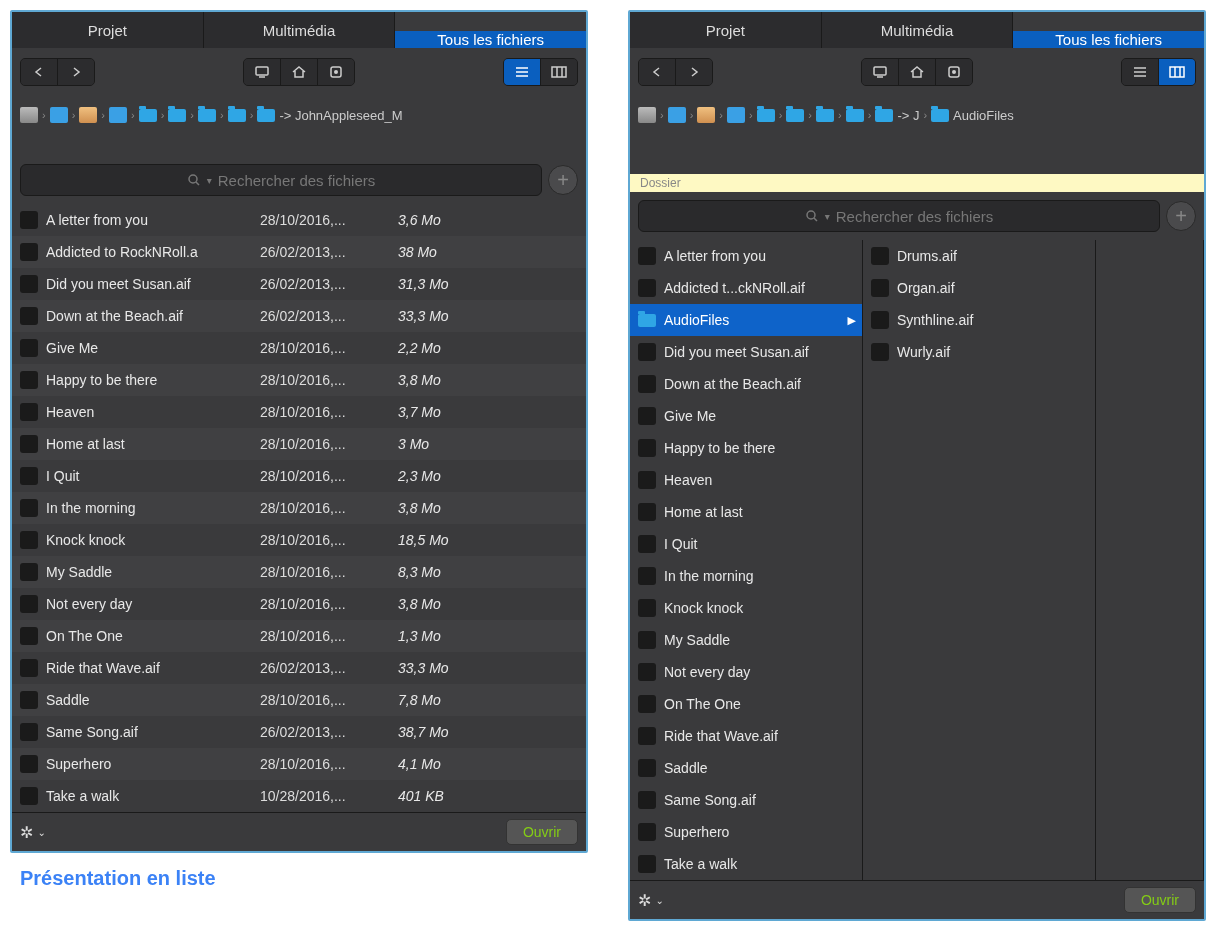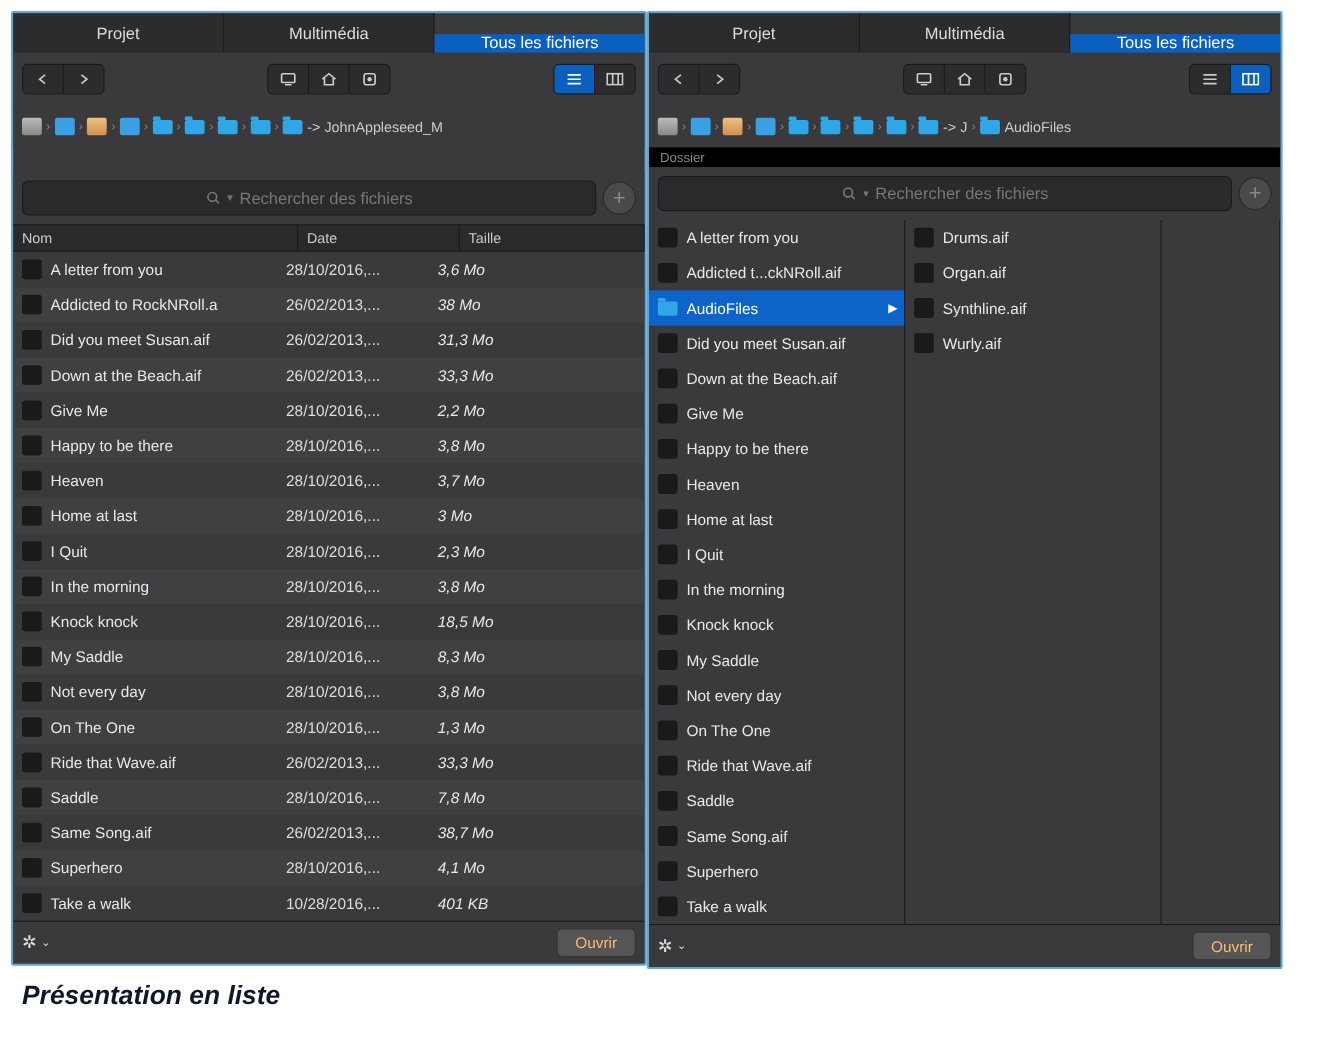--- a/index.html
+++ b/index.html
@@ -1,36 +1,36 @@
 <!DOCTYPE html>
 <html><head>
 <meta charset="utf-8">
 <style>
   html,body{margin:0;padding:0;background:#fff;font-family:-apple-system,Helvetica,Arial,sans-serif;color:#ddd;}
-  .page{display:flex;padding:10px;}
+  .page{display:flex;gap:40px;padding:10px;}
   .browser{width:574px;border:2px solid #5fa8d3;background:#3a3a3c;border-radius:2px;display:flex;flex-direction:column;overflow:hidden;}
   .tabs{display:flex;height:36px;}
   .tab{flex:1;display:flex;align-items:center;justify-content:center;font-size:15px;color:#ddd;background:#2c2c2e;border-right:1px solid #1a1a1a;}
   .tab.active{background:#0a5fbf;color:#fff;}
   .tab:last-child{border-right:none;margin-top:19px;}
   .toolbar{display:flex;align-items:center;justify-content:space-between;padding:6px 8px;height:36px;background:#3a3a3c;}
   .btn-group{display:flex;border-radius:5px;overflow:hidden;background:#2c2c2e;border:1px solid #1a1a1a;}
   .btn{width:36px;height:26px;display:flex;align-items:center;justify-content:center;color:#ccc;background:#2c2c2e;border-right:1px solid #1a1a1a;}
   .btn:last-child{border-right:none;}
   .btn.active{background:#0a5fbf;color:#fff;}
   .crumbs{display:flex;align-items:center;gap:4px;padding:4px 8px;height:30px;background:#3a3a3c;font-size:13px;color:#aaa;overflow:hidden;white-space:nowrap;}
   .crumbs .sep{color:#888;font-size:11px;}
   .folder-icon{width:18px;height:13px;background:#2fa6e5;border-radius:2px;display:inline-block;position:relative;}
   .folder-icon::before{content:"";position:absolute;top:-3px;left:0;width:7px;height:3px;background:#2fa6e5;border-radius:1px 1px 0 0;}
   .crumbs .home-icon,.crumbs .disk-icon,.crumbs .dl-icon{width:18px;height:16px;display:inline-block;background:#888;border-radius:2px;}
   .crumbs .home-icon{background:linear-gradient(#f0c080,#d09050);}
   .crumbs .disk-icon{background:linear-gradient(#bbb,#888);}
   .crumbs .dl-icon{background:#3aa0e5;}
   .crumbs .txt{color:#ccc;}
-  .sublabel{padding:2px 10px;font-size:12px;color:#888;background:#000000;}
+  .sublabel{padding:2px 10px;font-size:12px;color:#888;background:#fef9c3;margin-top:40px;}
   .search-row{display:flex;align-items:center;gap:6px;padding:8px;background:#3a3a3c;}
   .search{flex:1;height:30px;background:#2a2a2c;border:1px solid #1a1a1a;border-radius:6px;display:flex;align-items:center;justify-content:center;color:#777;font-size:15px;gap:6px;}
   .plus{width:28px;height:28px;background:#4a4a4c;border-radius:50%;display:flex;align-items:center;justify-content:center;color:#888;font-size:20px;border:1px solid #2a2a2a;}
   .list-header{display:flex;background:#2a2a2c;font-size:13px;color:#ccc;border-top:1px solid #1a1a1a;border-bottom:1px solid #1a1a1a;}
   .list-header .col{padding:4px 8px;border-right:1px solid #1a1a1a;}
   .col-name{flex:0 0 242px;}
   .col-date{flex:0 0 130px;}
   .col-size{flex:1;}
   .list-body{flex:1;overflow:hidden;background:#3a3a3c;}
   .row{display:flex;align-items:center;font-size:14px;color:#e8e8e8;height:32px;}
@@ -47,22 +47,22 @@
   .col-pane.c3{flex:1;}
   .crow{display:flex;align-items:center;height:32px;font-size:14px;color:#e8e8e8;padding-right:6px;}
   .crow .icon{width:18px;height:18px;margin:0 8px 0 8px;background:#1a1a1a;border-radius:3px;flex-shrink:0;}
   .crow .folder{margin:0 8px 0 8px;flex-shrink:0;}
   .crow .name{flex:1;overflow:hidden;text-overflow:ellipsis;white-space:nowrap;}
   .crow.selected{background:#0e63c9;color:#fff;}
   .crow .arrow{font-size:11px;color:#aaa;}
   .crow.selected .arrow{color:#fff;}
   .footer{display:flex;align-items:center;justify-content:space-between;padding:6px 8px;background:#3a3a3c;border-top:1px solid #1a1a1a;}
   .gear{display:flex;align-items:center;gap:4px;color:#ddd;font-size:16px;}
-  .open-btn{background:#555;color:#fdba74;border:1px solid #333;border-radius:5px;padding:4px 16px;font-size:14px;}
-  .caption{font-size:24px;font-weight:700;color:#0f172a;margin:14px 0 0 10px;font-style:italic;}
+  .open-btn{background:#555;color:#84cc16;border:1px solid #333;border-radius:5px;padding:4px 16px;font-size:14px;}
+  .caption{font-size:20px;font-weight:700;color:#3b82f6;margin:14px 0 0 10px;}
   svg{display:block;}
   .svg-ico{fill:none;stroke:#ccc;stroke-width:1.5;}
   .btn.active .svg-ico{stroke:#fff;}
 </style>
 </head>
 <body>
 
 <div class="page">
 
   <div>
@@ -143,25 +143,20 @@
         <div class="search">
           <svg width="14" height="14" viewBox="0 0 14 14">
               <circle cx="6" cy="6" r="4" fill="none" stroke="#777" stroke-width="1.5"></circle>
               <path d="M9 9 L12 12" stroke="#777" stroke-width="1.5"></path>
             </svg>
           <span style="font-size:10px">▾</span>
           <span>Rechercher des fichiers</span>
         </div>
         <div class="plus">+</div>
       </div>
-      <div class="list-header">
-        <div class="col col-name">Nom</div>
-        <div class="col col-date">Date</div>
-        <div class="col col-size">Taille</div>
-      </div>
       <div class="list-body" id="list-body" style="height:600px">
           <div class="row">
             <span class="icon "></span>
             <span class="name">A letter from you</span>
             <span class="date">28/10/2016,...</span>
             <span class="size">3,6 Mo</span>
           </div>
           <div class="row">
             <span class="icon audio"></span>
             <span class="name">Addicted to RockNRoll.a</span>

